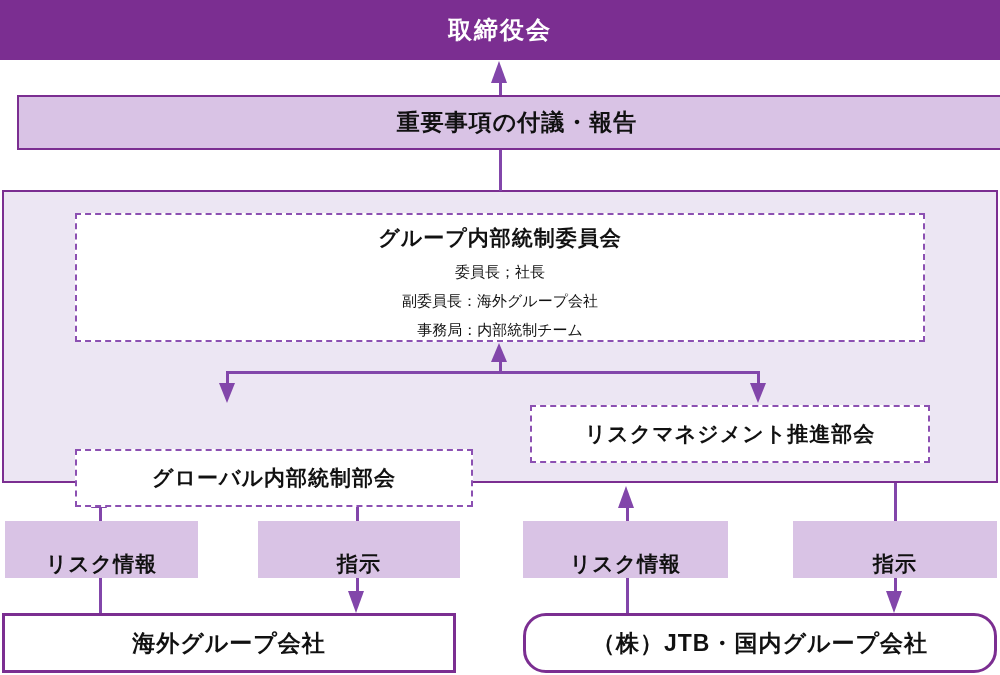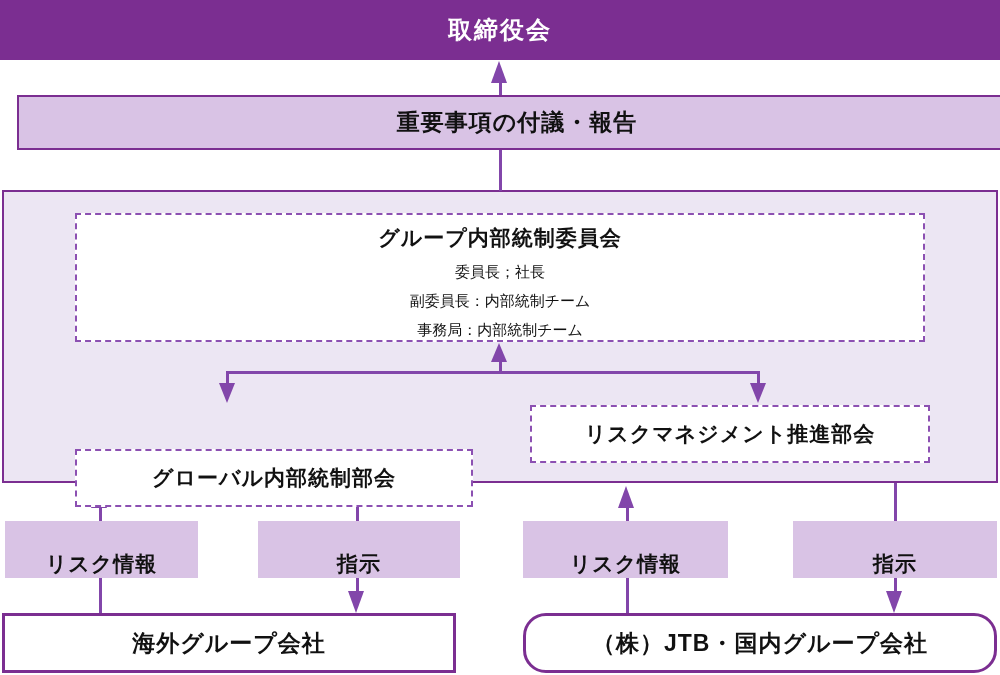--- a/index.html
+++ b/index.html
@@ -93,21 +93,21 @@
   <span>重要事項の付議・報告</span>
 </div>
 
 <div class="vline" style="left:499px;top:150px;height:41px;"></div>
 
 <div class="abs container-box"></div>
 
 <div class="abs committee-box">
   <div class="committee-title">グループ内部統制委員会</div>
   <div class="committee-line">委員長；社長</div>
-  <div class="committee-line">副委員長：内部統制チーム</div>
+  <div class="committee-line">副委員長：海外グループ会社</div>
   <div class="committee-line">事務局：内部統制チーム</div>
 </div>
 
 <div class="vline" style="left:499px;top:360px;height:13px;"></div>
 <div class="tri up small" style="left:491px;top:343px;"></div>
 <div class="hline" style="left:227px;top:371px;width:532px;"></div>
 <div class="vline" style="left:226px;top:371px;height:13px;"></div>
 <div class="tri down small" style="left:219px;top:383px;"></div>
 <div class="vline" style="left:757px;top:371px;height:13px;"></div>
 <div class="tri down small" style="left:750px;top:383px;"></div>

